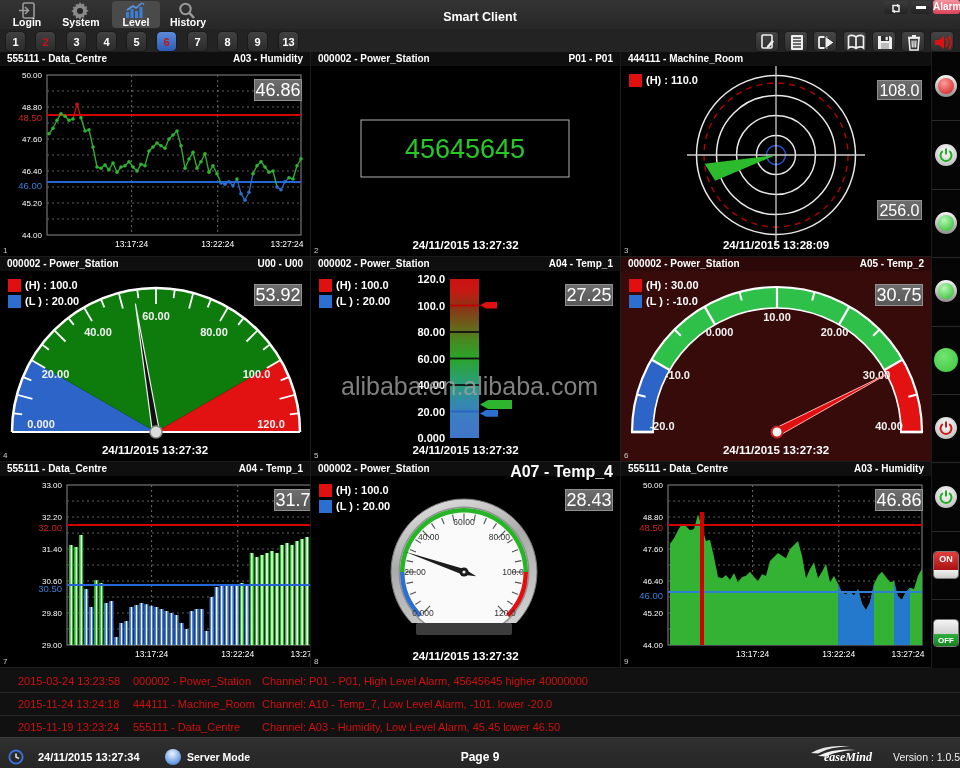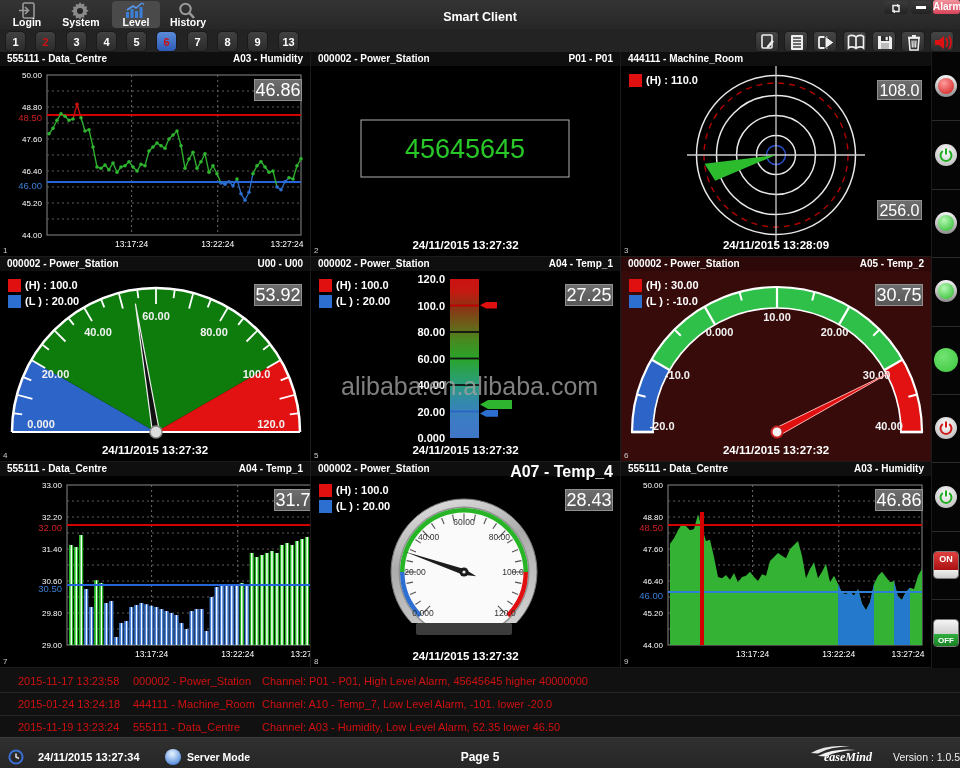--- a/index.html
+++ b/index.html
@@ -650,37 +650,37 @@
     <div style="height:18px;background:linear-gradient(#e04040,#aa1111);color:#fff;font-size:9px;font-weight:bold;text-align:center;line-height:14px;">ON</div>
     <div style="height:14px;background:linear-gradient(#f0f0f0,#b5b5b5);"></div>
   </div>
 <div style="position:absolute;left:933px;top:619.4000000000001px;width:26px;height:28px;border-radius:4px;border:1px solid #777;overflow:hidden;">
     <div style="height:14px;background:linear-gradient(#f5f5f5,#cfcfcf);"></div>
     <div style="height:14px;background:linear-gradient(#2eae3e,#157a20);color:#fff;font-size:8px;font-weight:bold;text-align:center;line-height:14px;">OFF</div>
   </div>
 <div class="abs" style="left:341px;top:372px;width:280px;font-size:25px;color:rgba(160,160,160,0.8);white-space:nowrap;">alibaba.en.alibaba.com</div>
 <div class="abs" style="left:0;top:668px;width:960px;height:69px;background:#111;"></div>
 <div class="abs" style="left:0;top:670px;width:960px;height:23px;border-bottom:1px solid #262626;"></div>
-<div class="abs" style="left:18px;top:675px;font-size:11px;color:#d01010;">2015-11-17 13:23:58</div>
+<div class="abs" style="left:18px;top:675px;font-size:11px;color:#d01010;">2015-03-24 13:23:58</div>
 <div class="abs" style="left:133px;top:675px;font-size:11px;color:#d01010;">000002 - Power_Station</div>
 <div class="abs" style="left:262px;top:675px;font-size:11px;color:#d01010;">Channel: P01 - P01, High Level Alarm, 45645645 higher 40000000</div>
 <div class="abs" style="left:0;top:693px;width:960px;height:23px;border-bottom:1px solid #262626;"></div>
-<div class="abs" style="left:18px;top:698px;font-size:11px;color:#d01010;">2015-01-24 13:24:18</div>
+<div class="abs" style="left:18px;top:698px;font-size:11px;color:#d01010;">2015-11-24 13:24:18</div>
 <div class="abs" style="left:133px;top:698px;font-size:11px;color:#d01010;">444111 - Machine_Room</div>
 <div class="abs" style="left:262px;top:698px;font-size:11px;color:#d01010;">Channel: A10 - Temp_7, Low Level Alarm, -101. lower -20.0</div>
 <div class="abs" style="left:0;top:716px;width:960px;height:23px;border-bottom:1px solid #262626;"></div>
 <div class="abs" style="left:18px;top:721px;font-size:11px;color:#d01010;">2015-11-19 13:23:24</div>
 <div class="abs" style="left:133px;top:721px;font-size:11px;color:#d01010;">555111 - Data_Centre</div>
-<div class="abs" style="left:262px;top:721px;font-size:11px;color:#d01010;">Channel: A03 - Humidity, Low Level Alarm, 52.35 lower 46.50</div>
+<div class="abs" style="left:262px;top:721px;font-size:11px;color:#d01010;">Channel: A03 - Humidity, Low Level Alarm, 45.45 lower 46.50</div>
 <div class="abs" style="left:0;top:737px;width:960px;height:31px;background:linear-gradient(#303030,#262626);border-top:1px solid #3c3c3c;"></div>
 <svg class="abs" style="left:8px;top:749px;" width="16" height="16" viewBox="0 0 16 16">
 <circle cx="8" cy="8" r="6.6" fill="none" stroke="#3a6fd4" stroke-width="2"></circle>
 <path d="M8,4.5 V8 L11,9.5" stroke="#ddd" stroke-width="1.6" fill="none"></path>
   </svg>
 <div class="abs" style="left:38px;top:751px;font-size:11px;font-weight:bold;color:#fff;">24/11/2015 13:27:34</div>
 <div class="abs" style="left:165px;top:749px;width:16px;height:16px;border-radius:50%;background:radial-gradient(circle at 45% 30%, #e8f4ff, #2a6fd4);"></div>
 <div class="abs" style="left:187px;top:751px;font-size:10.5px;font-weight:bold;color:#fff;">Server Mode</div>
-<div class="abs" style="left:400px;top:750px;width:160px;text-align:center;font-size:12px;font-weight:bold;color:#fff;">Page 5</div>
+<div class="abs" style="left:400px;top:750px;width:160px;text-align:center;font-size:12px;font-weight:bold;color:#fff;">Page 9</div>
 <svg class="abs" style="left:810px;top:743px;" width="78" height="22" viewBox="0 0 78 22">
 <path d="M1,10 Q16,1 40,3.5 Q20,3.5 8,10.5 Z" fill="#e8e8e8"></path>
 <path d="M8,13 Q24,5 46,7 Q28,7.5 16,13.5 Z" fill="#f2f2f2"></path>
 <text x="14" y="18" font-size="12" font-style="italic" font-weight="bold" fill="#fff" font-family="Liberation Serif,serif">easeMind</text>
   </svg>
 <div class="abs" style="left:893px;top:751px;font-size:10.5px;color:#eee;white-space:nowrap;">Version : 1.0.5</div>
 </body></html>

